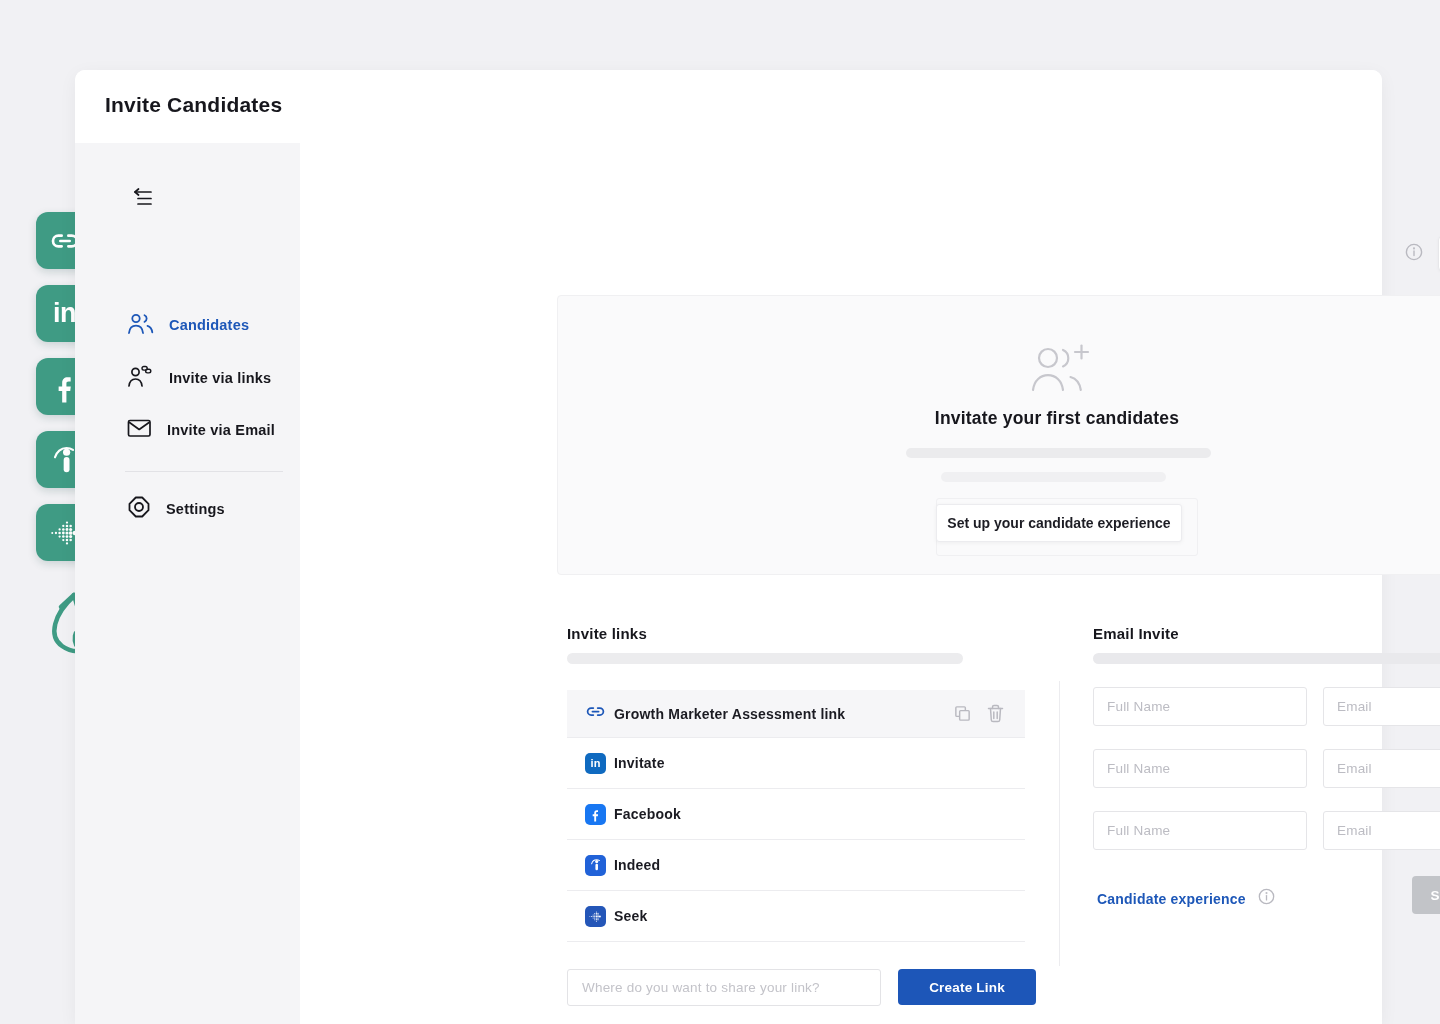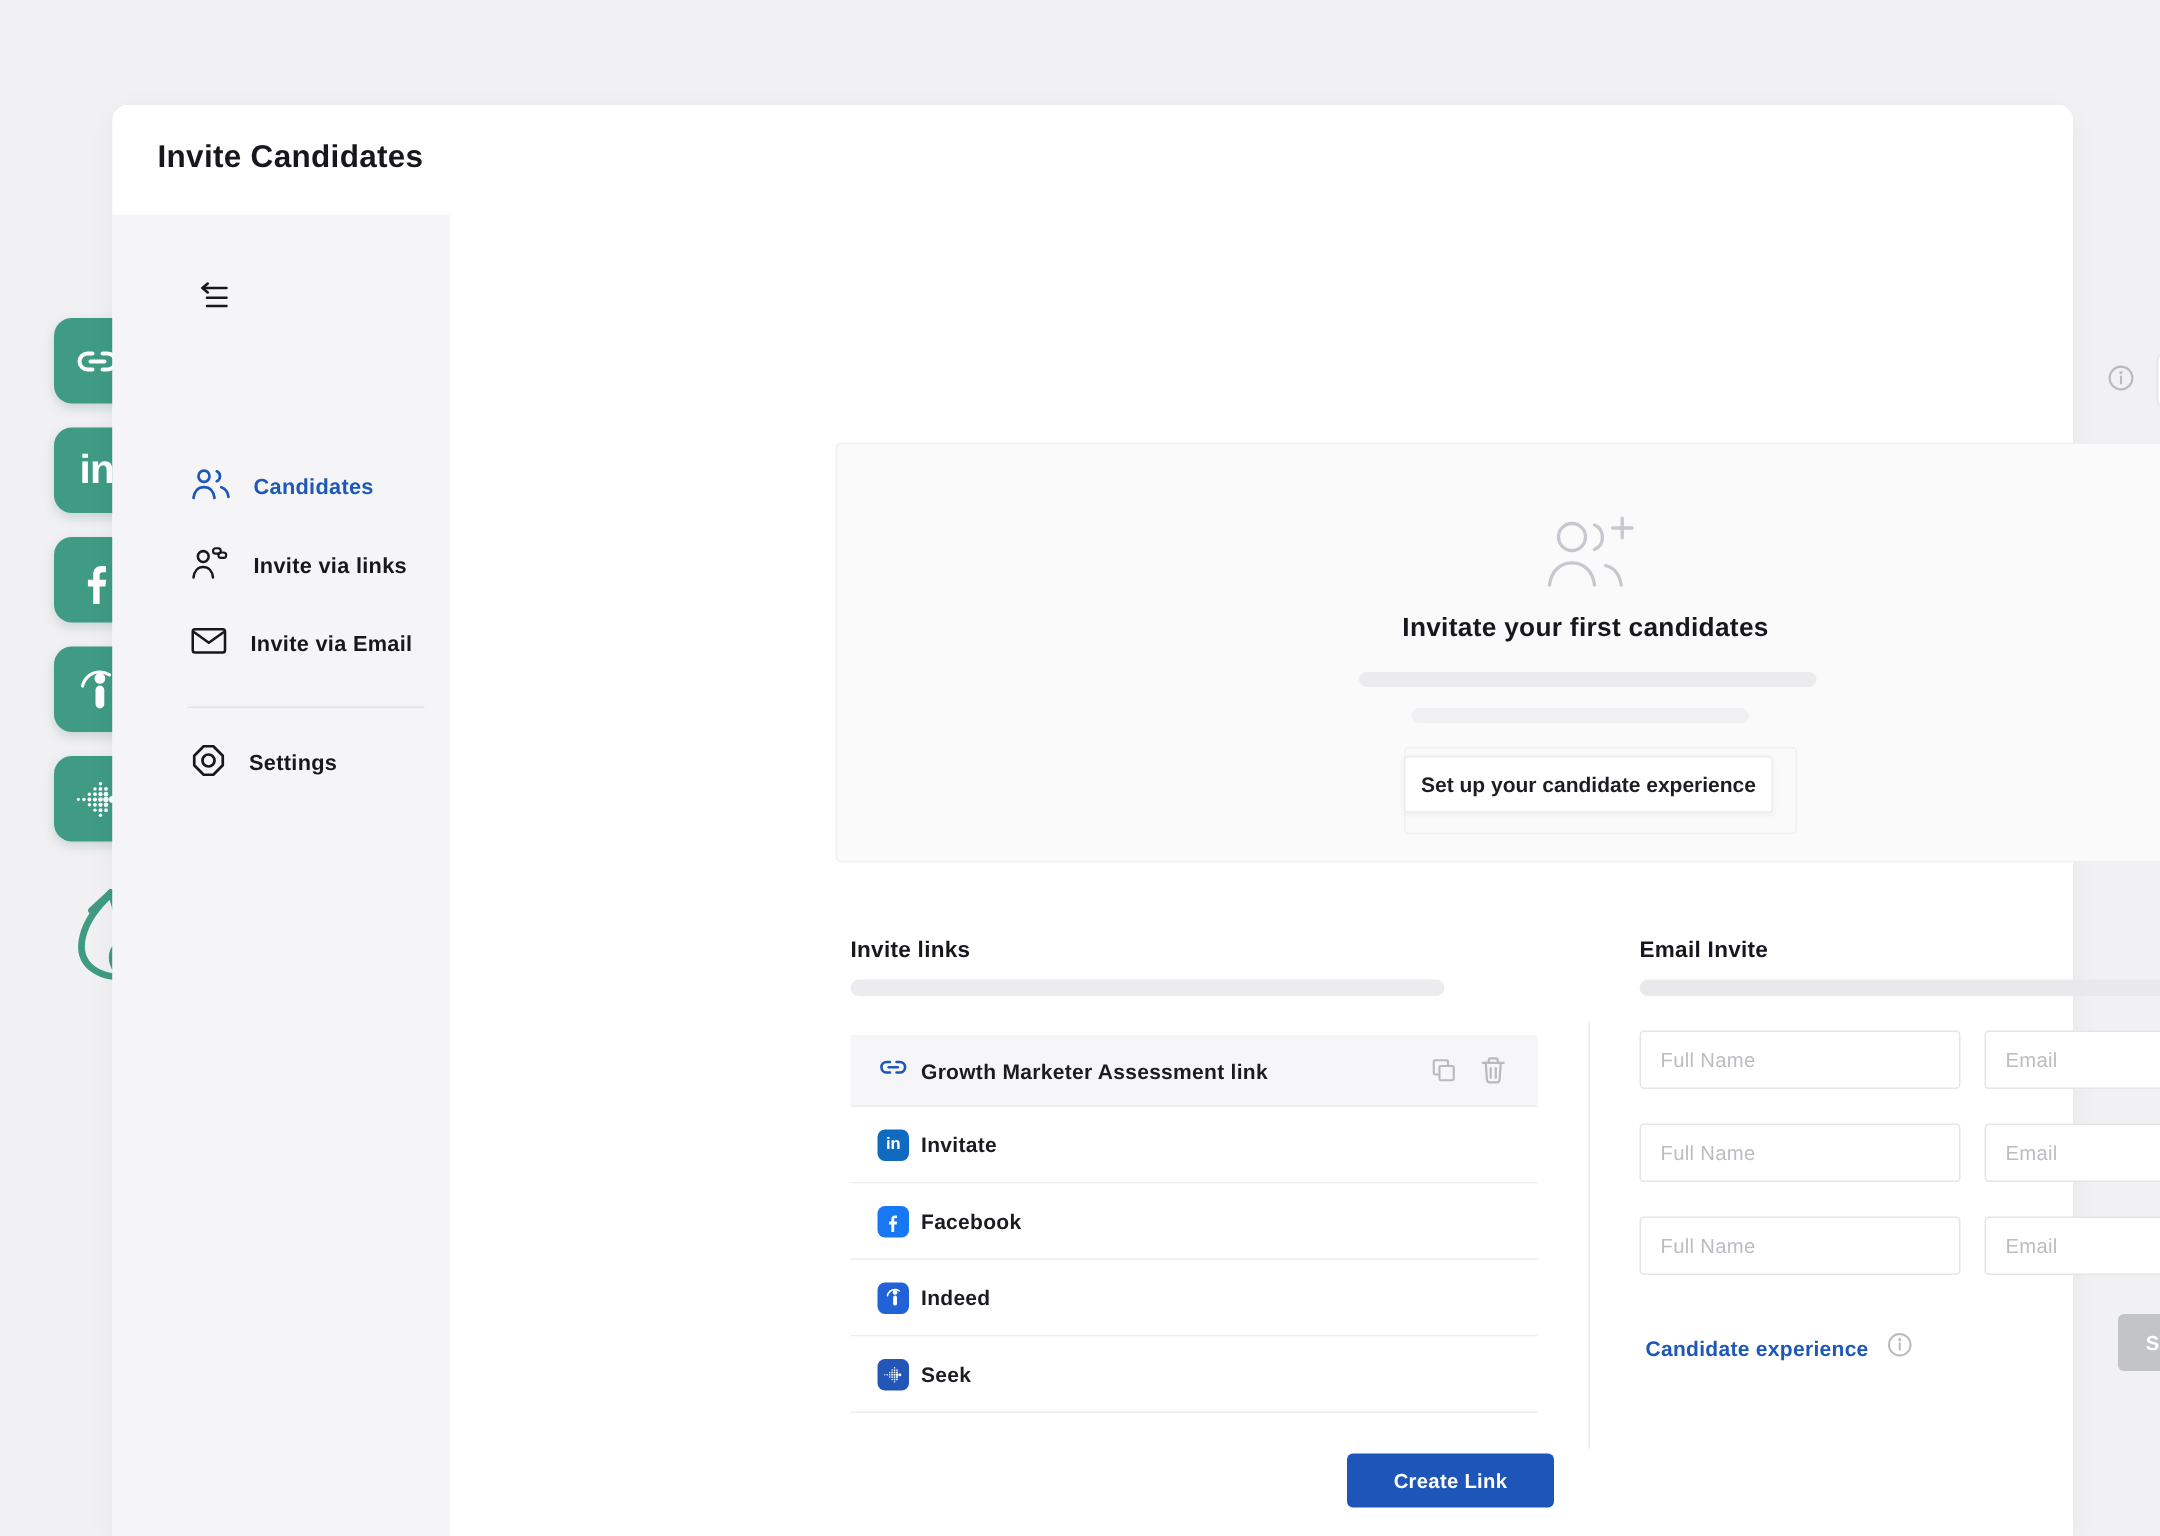--- a/index.html
+++ b/index.html
@@ -334,20 +334,21 @@
               <circle cx="13.4" cy="17" r="0.9"></circle>
               <circle cx="16" cy="17" r="0.9"></circle>
             <circle cx="13.4" cy="4.6" r="0.8"></circle>
               <circle cx="13.4" cy="19.4" r="0.8"></circle>
           </svg>
         </span>
         <span class="row-label">Seek</span>
       </div>
     </div>
 
+    <input class="share-input" type="text" placeholder="Where do you want to share your link?" style="">
     <button class="create-btn">Create Link</button>
 
     <div class="v-divider"></div>
 
     <div class="section-title email-title">Email Invite</div>
     <div class="sk email-sk"></div>
 
     <input class="email-row-input col-name r1" type="text" placeholder="Full Name" style="">
     <input class="email-row-input col-mail r1" type="text" placeholder="Email" style="">
     <input class="email-row-input col-name r2" type="text" placeholder="Full Name" style="">

